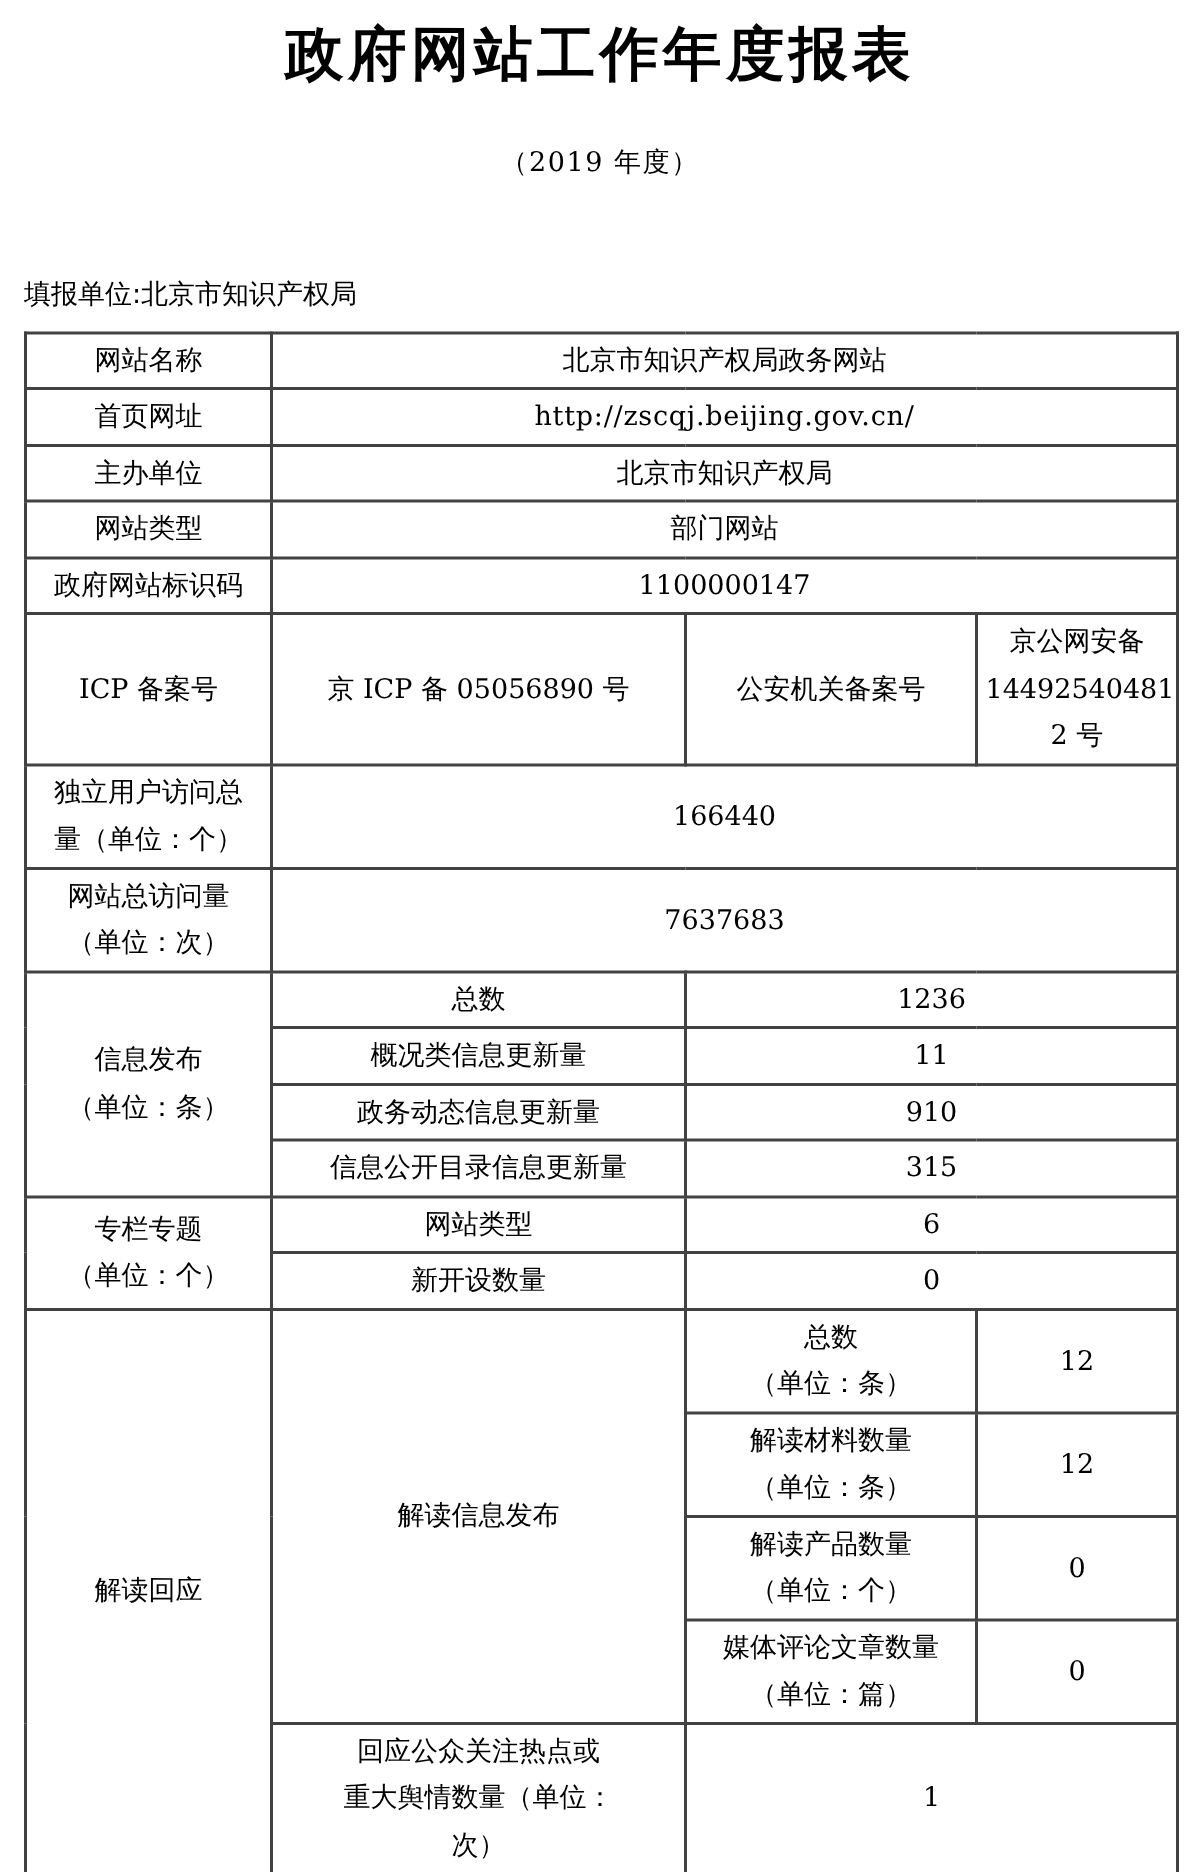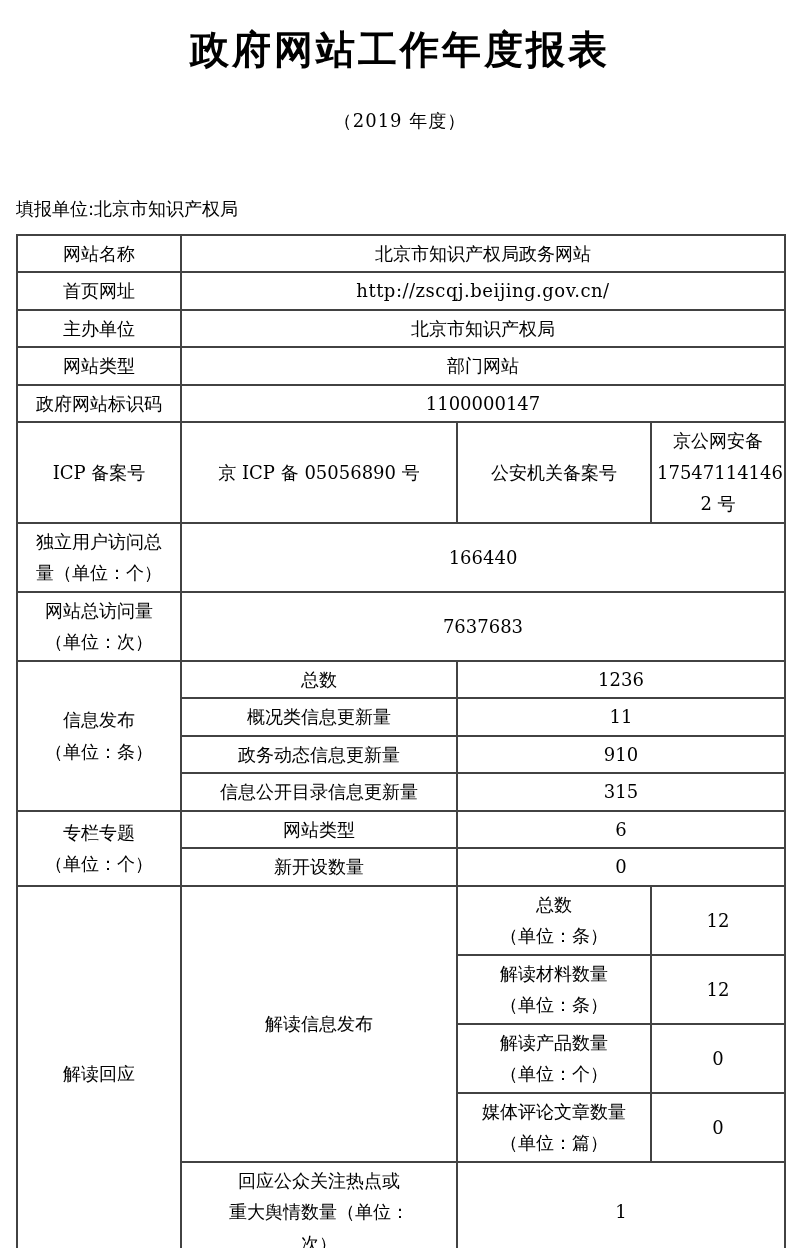--- a/index.html
+++ b/index.html
@@ -13,21 +13,20 @@
     overflow: hidden;
   }
   .title {
     text-align: center;
     font-family: "DejaVu Sans", "Liberation Sans", sans-serif;
     font-weight: 700;
     font-size: 39px;
     letter-spacing: 3px;
     padding-top: 16px;
     line-height: 1.1;
-    margin-top: 13px;
   }
   .subtitle {
     text-align: center;
     font-size: 18px;
     margin-top: 37px;
     letter-spacing: 1px;
   }
   .unit-line {
     font-family: "DejaVu Sans", "Liberation Sans", sans-serif;
     font-weight: 400;
@@ -93,21 +92,21 @@
       </tr>
       <tr class="h37">
         <td>政府网站标识码</td>
         <td colspan="3">1100000147</td>
       </tr>
       <tr class="h97">
         <td>ICP 备案号</td>
         <td>京 ICP 备 05056890 号</td>
         <td>公安机关备案号</td>
         <td>京公网安备
-17547114146
+14492540481
 2 号</td>
       </tr>
       <tr class="h64">
         <td>独立用户访问总
 量（单位：个）</td>
         <td colspan="3">166440</td>
       </tr>
       <tr class="h68">
         <td>网站总访问量
 （单位：次）</td>

